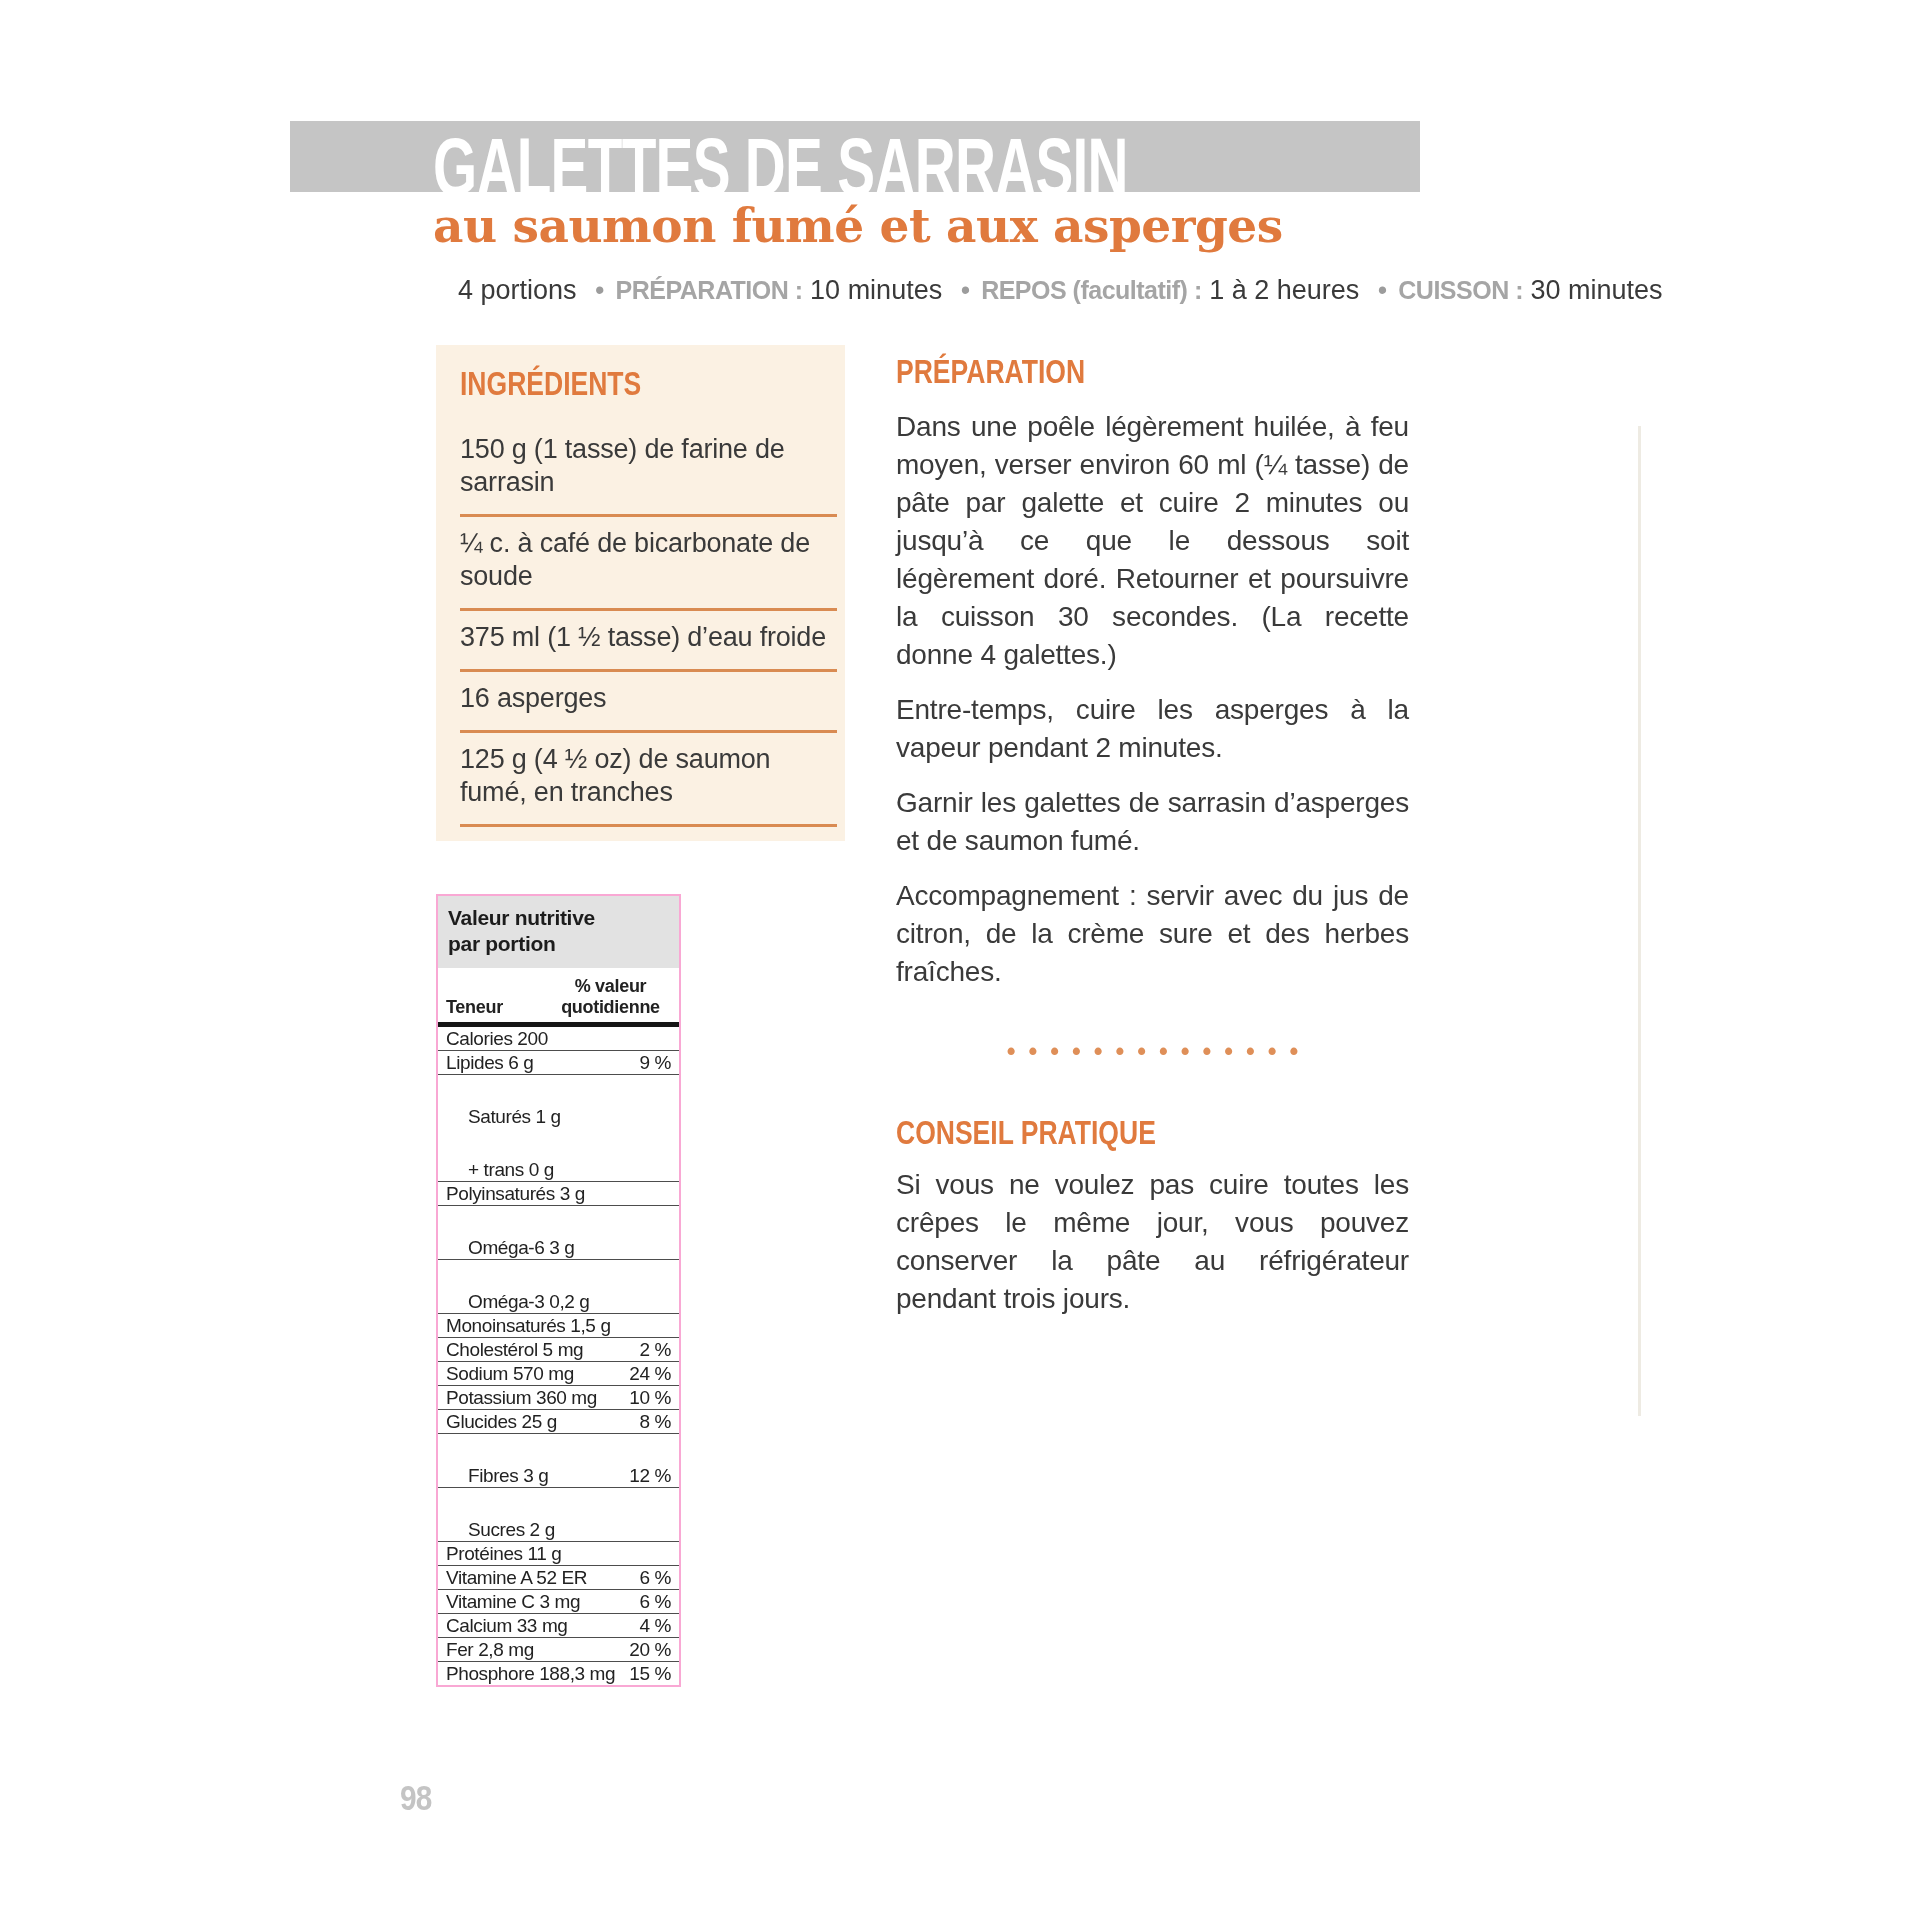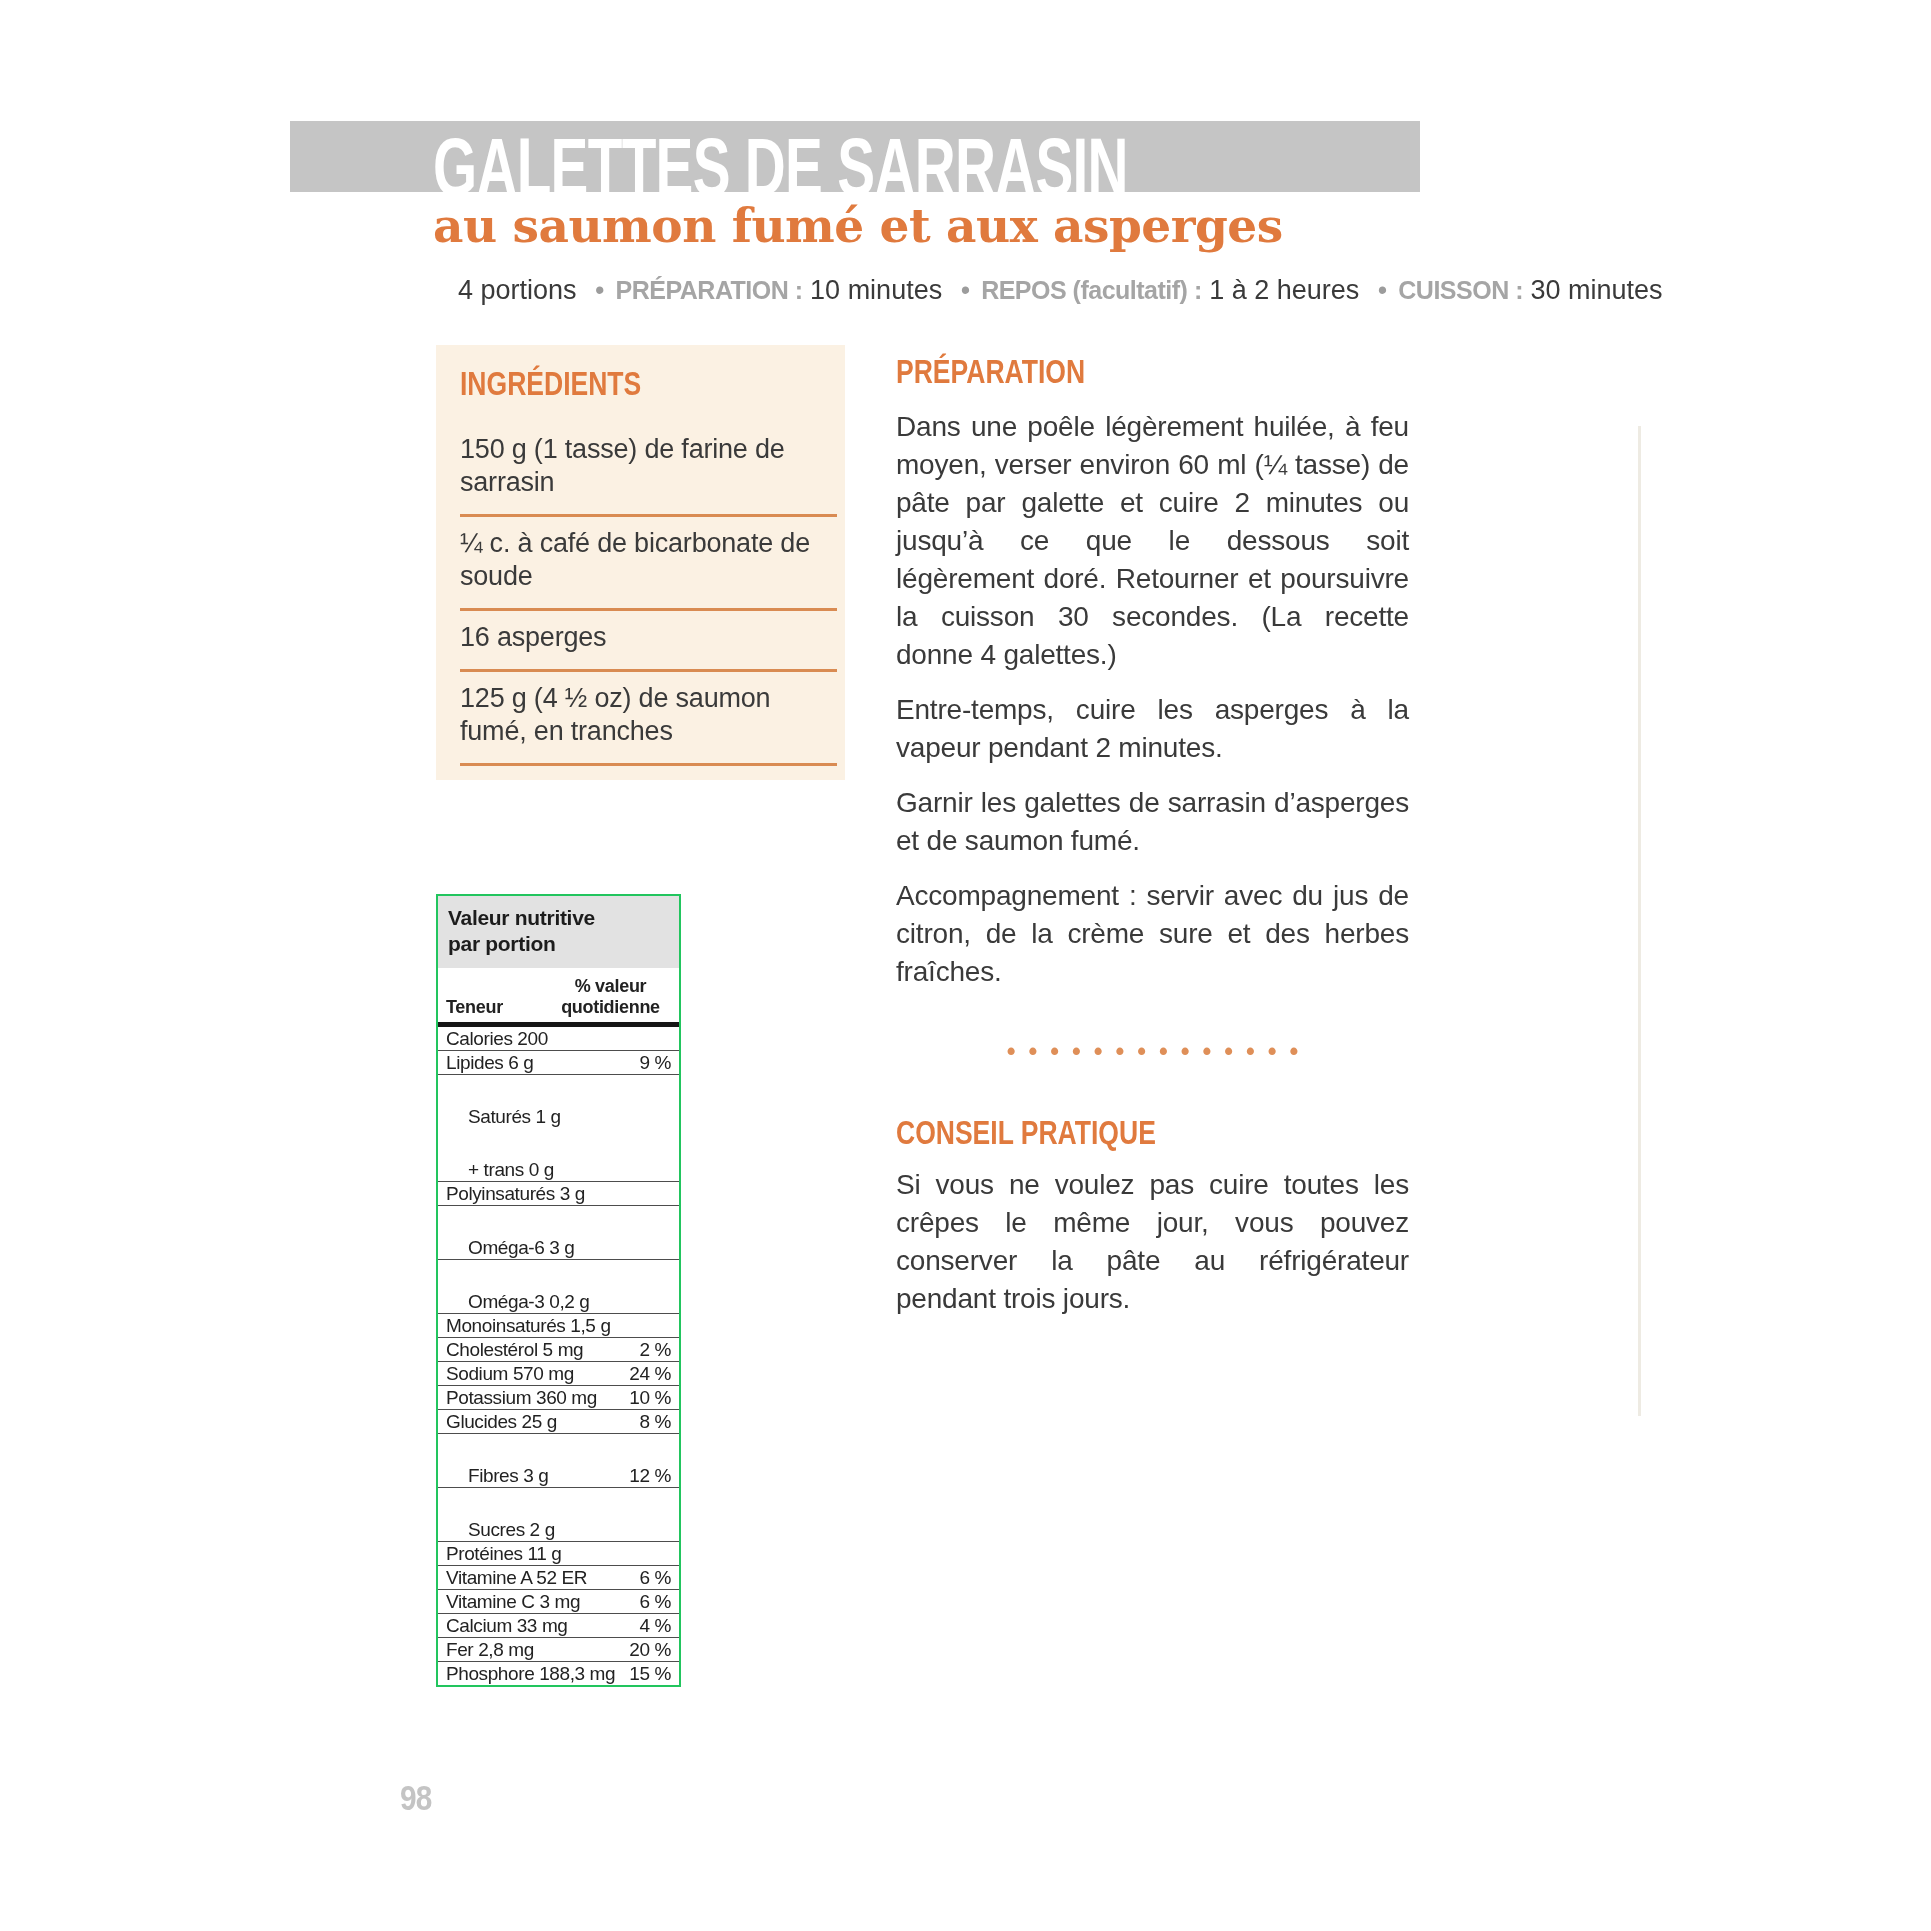--- a/index.html
+++ b/index.html
@@ -42,21 +42,21 @@
   }
   .ingredients ul { list-style:none; margin:20px 0 0 0; padding:0; }
   .ing-item {
     font-size:27px; line-height:33px; color:var(--text); letter-spacing:-0.2px;
     padding:10px 0 15px; border-bottom:3px solid var(--rule);
   }
 
   
   .nutrition {
     position:absolute; left:436px; top:894px; width:245px; box-sizing:border-box;
-    border:2px solid #22c55e; background:#fff; color:#222;
+    border:2px solid #f9a8d4; background:#fff; color:#222;
   }
   .nut-header {
     background:#e2e2e2; padding:9px 10px 11px; font-weight:bold;
     font-size:21px; line-height:26px; color:#1c1c1c; letter-spacing:-0.3px;
   }
   .nut-cols {
     display:flex; justify-content:space-between; align-items:flex-end;
     padding:8px 8px 4px; border-bottom:5px solid #151515; font-weight:bold;
   }
   .nut-cols .c1 { font-size:18px; letter-spacing:-0.3px; }
@@ -118,20 +118,21 @@
 
   <section class="ingredients">
     <h3 class="section-heading">INGRÉDIENTS</h3>
     <ul>
 
         <li class="ing-item">150 g (1 tasse) de farine de sarrasin</li>
 
         <li class="ing-item">¼ c. à café de bicarbonate de soude</li>
 
 
+        <li class="ing-item">375 ml (1 ½ tasse) d’eau froide</li>
 
         <li class="ing-item">16 asperges</li>
 
         <li class="ing-item">125 g (4 ½ oz) de saumon fumé, en tranches</li>
       </ul>
   </section>
 
   <aside class="nutrition">
     <div class="nut-header">
       <div>Valeur nutritive</div>

